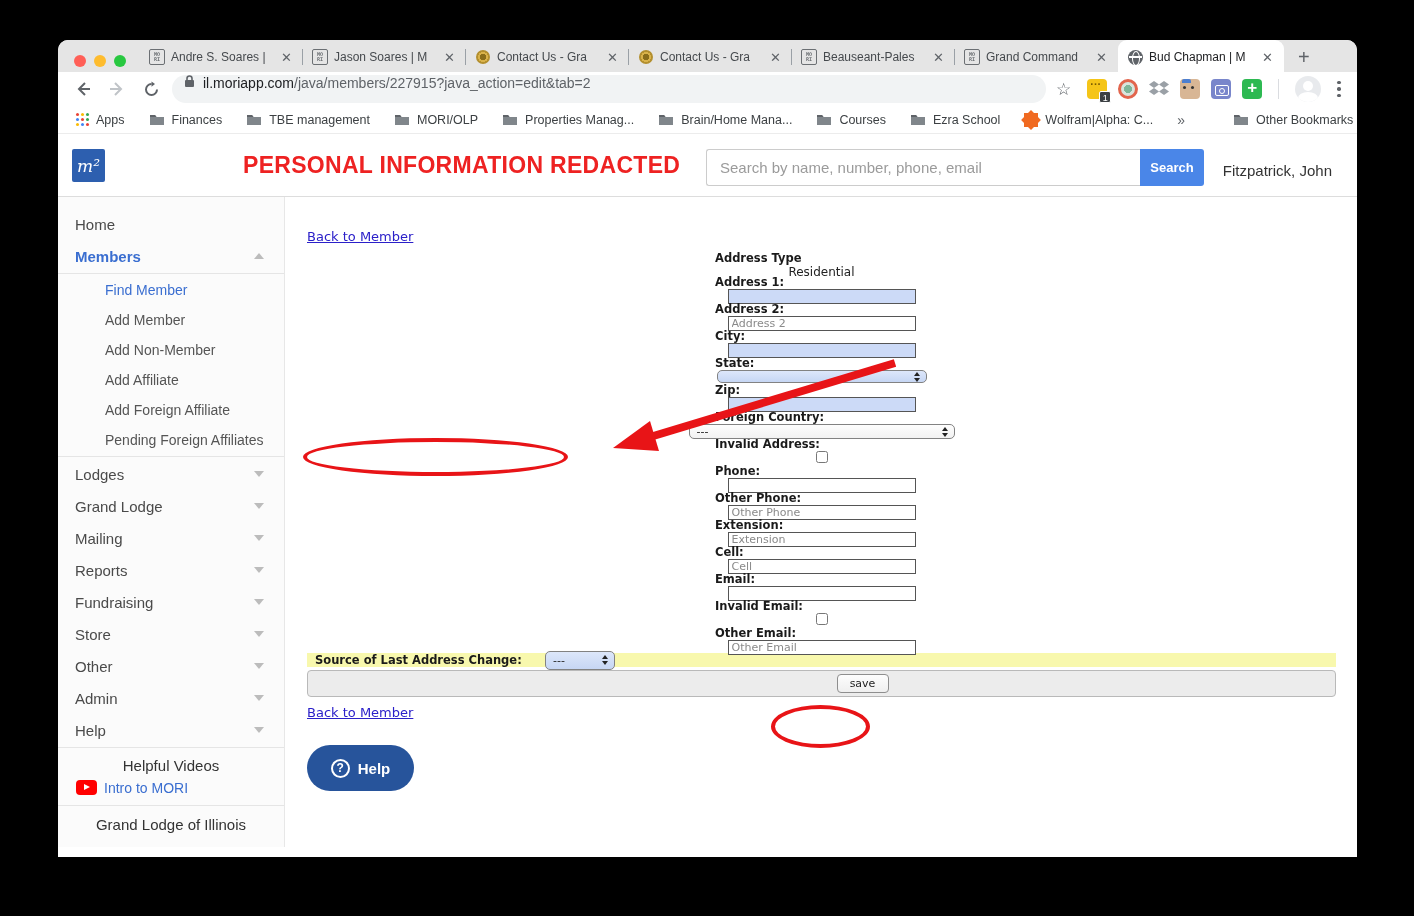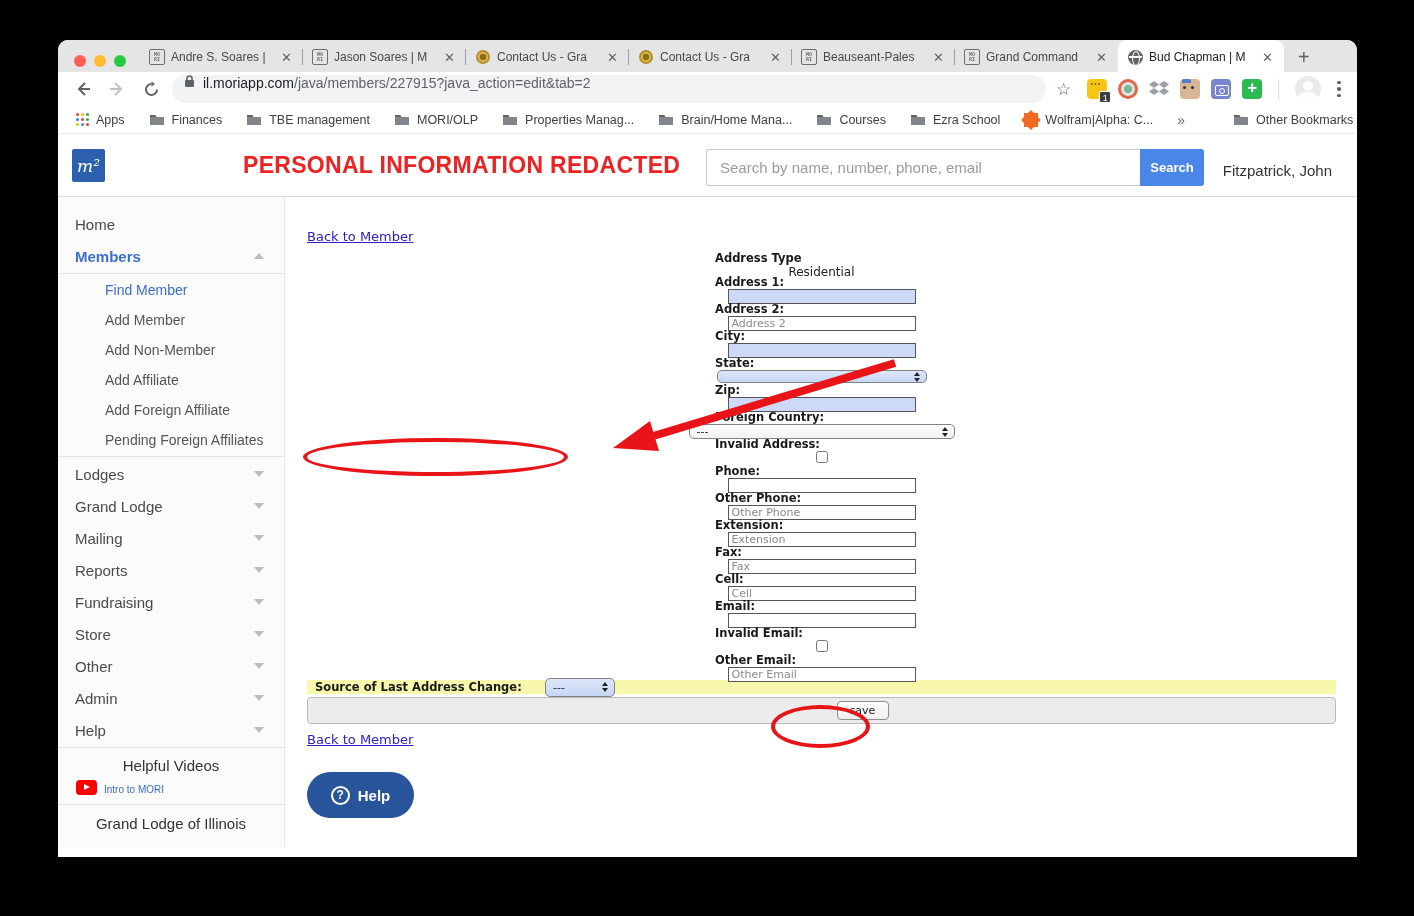--- a/index.html
+++ b/index.html
@@ -97,21 +97,21 @@
   .sidebar { width:227px; background:#fbfbfb; border-right:1px solid #e7e7e7; padding-top:11px;
              font-size:15px; color:#4a4a4a; flex:0 0 227px; }
   .side-item { height:32px; display:flex; align-items:center; justify-content:space-between; padding:0 20px 0 17px; }
   .side-item.active { color:#3a6ed0; font-weight:bold; }
   .sub-item { height:30px; display:flex; align-items:center; padding-left:47px; font-size:14px; color:#555; }
   .sub-item.active { color:#3a6ed0; }
   .side-div { height:1px; background:#e5e5e5; margin:1px 0; }
   .caret-down { width:0; height:0; border-left:5px solid transparent; border-right:5px solid transparent; border-top:6px solid #bcbcbc; }
   .caret-up { width:0; height:0; border-left:5px solid transparent; border-right:5px solid transparent; border-bottom:6px solid #bcbcbc; }
   .videos { text-align:center; padding:8px 0 4px; color:#333; }
-  .yt-row { display:flex; align-items:flex-end; gap:7px; padding:2px 0 8px 18px; font-size:10px; }
+  .yt-row { display:flex; align-items:flex-start; gap:7px; padding:2px 0 8px 18px; font-size:14px; }
   .yt-icon { width:21px; height:15px; background:#f00; border-radius:4px; position:relative; }
   .yt-icon::before { content:""; position:absolute; left:8px; top:4px; border-left:6px solid #fff;
                      border-top:3.5px solid transparent; border-bottom:3.5px solid transparent; }
   .yt-link { color:#3a6ed0; }
   .side-footer { text-align:center; padding:9px 0; color:#333; }
 
   
   .main { flex:1; padding:0 21px 0 22px; font-family:"DejaVu Sans",sans-serif; }
   .backlink { display:inline-block; margin-top:32px; font-size:13px; color:#2b20c9; text-decoration:underline; cursor:pointer; }
   .backlink.second { margin-top:8px; }
@@ -471,24 +471,20 @@
         </div>
         <div class="frow">
           <div class="flabel">Other Phone:</div>
           <input class="tinput" placeholder="Other Phone" style="">
         </div>
         <div class="frow">
           <div class="flabel">Extension:</div>
           <input class="tinput" placeholder="Extension" style="">
         </div>
         <div class="frow">
-          <div class="flabel">Fax:</div>
-          <input class="tinput" placeholder="Fax" style="">
-        </div>
-        <div class="frow">
           <div class="flabel">Cell:</div>
           <input class="tinput" placeholder="Cell" style="">
         </div>
         <div class="frow">
           <div class="flabel">Email:</div>
           <input class="tinput" style="">
         </div>
         <div class="frow">
           <div class="flabel">Invalid Email:</div>
           <span class="cbox"></span>

